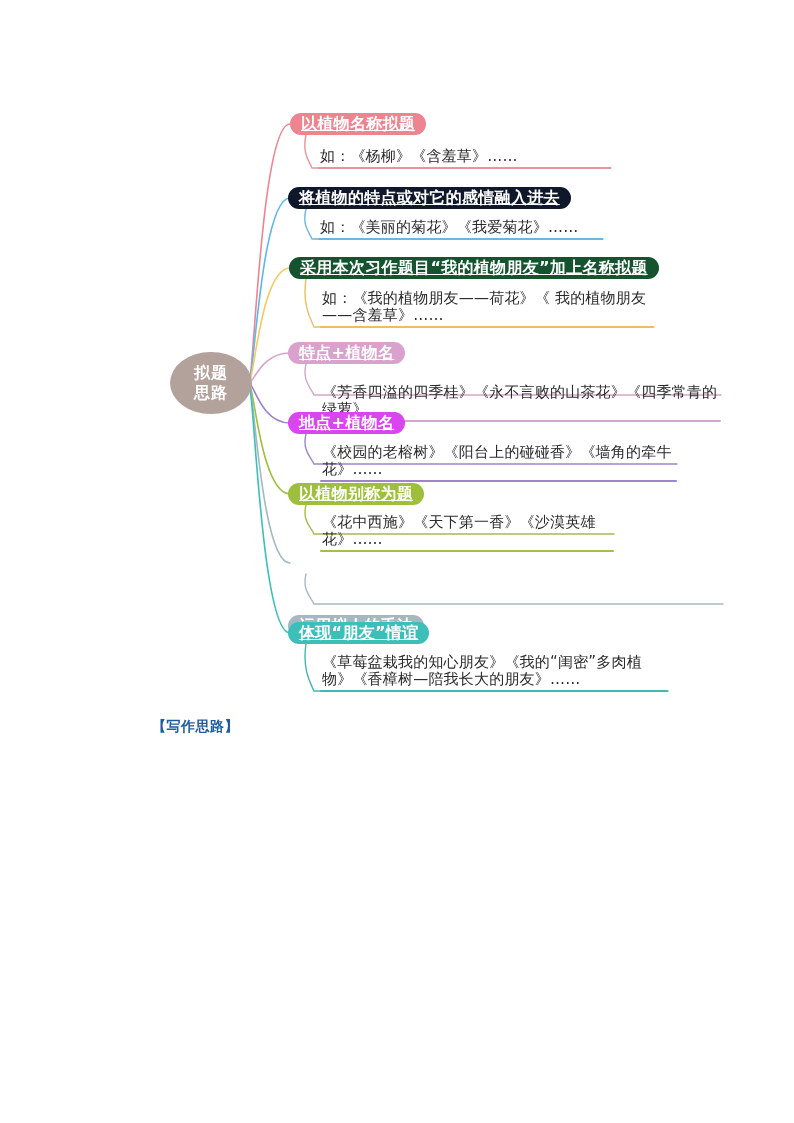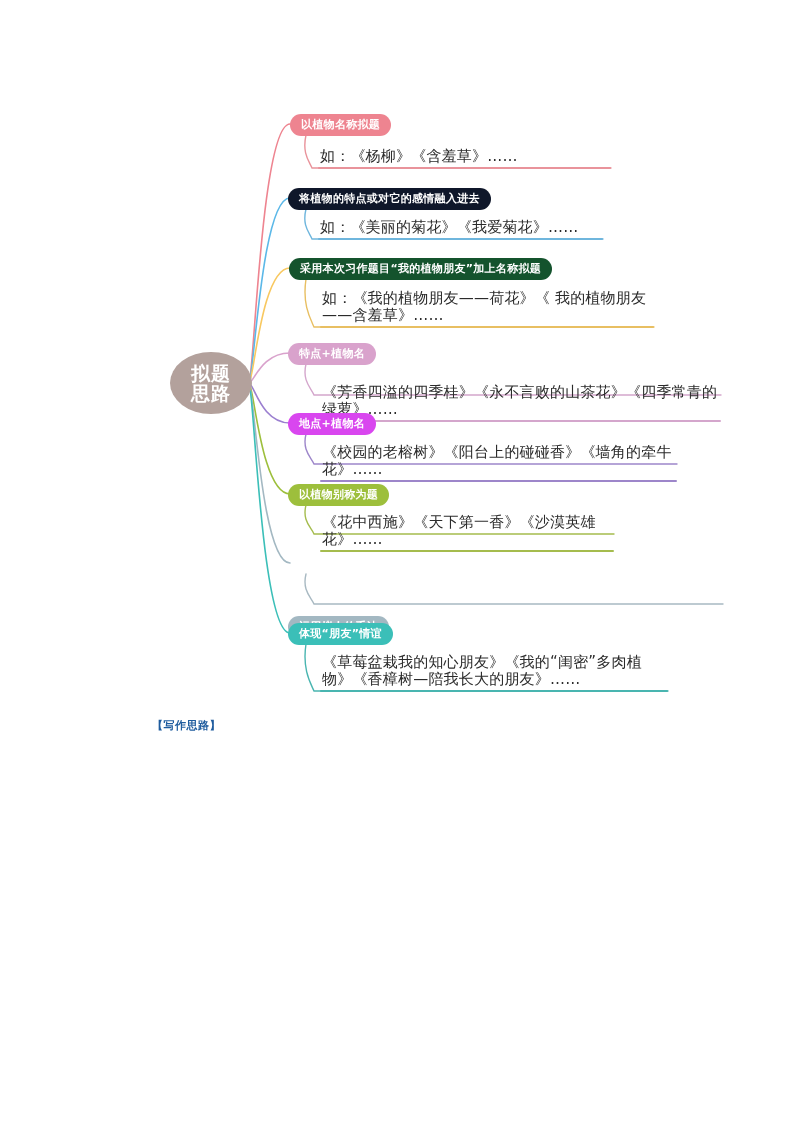--- a/index.html
+++ b/index.html
@@ -31,47 +31,48 @@
   }
   .center-node {
     position: absolute;
     left: 170px;
     top: 352px;
     width: 82px;
     height: 62px;
     border-radius: 50% / 50%;
     background: #b3a19c;
     color: #ffffff;
-    font-size: 19px;
+    font-size: 16px;
     font-weight: bold;
     line-height: 20px;
     display: flex;
     flex-direction: column;
     align-items: center;
     justify-content: center;
     letter-spacing: 1px;
     z-index: 5;
   }
   .center-node .cl {
     display: block;
   }
   .branch {
     position: absolute;
     z-index: 4;
   }
   .branch-pill {
     display: inline-block;
     border-radius: 12px;
     color: #ffffff;
-    font-size: 11px;
+    font-size: 16px;
     font-weight: bold;
     padding: 4px 11px 5px 11px;
     line-height: 13px;
     white-space: nowrap;
     letter-spacing: 0.3px;
+    text-decoration: underline;
   }
   .sub-item {
     position: absolute;
     z-index: 3;
     font-size: 15px;
     color: #2b2b2b;
     line-height: 17px;
     letter-spacing: 0.2px;
   }
   .sub-text {
@@ -80,21 +81,21 @@
   }
   .sub-underline {
     height: 1.6px;
     width: 100%;
     border-radius: 1px;
   }
   .footer-label {
     position: absolute;
     left: 152px;
     top: 718px;
-    font-size: 11px;
+    font-size: 14px;
     font-weight: bold;
     color: #1f5c9e;
     letter-spacing: 0.5px;
   }
 </style>
 </head>
 <body>
 
 <div id="mindmap-root">
 

